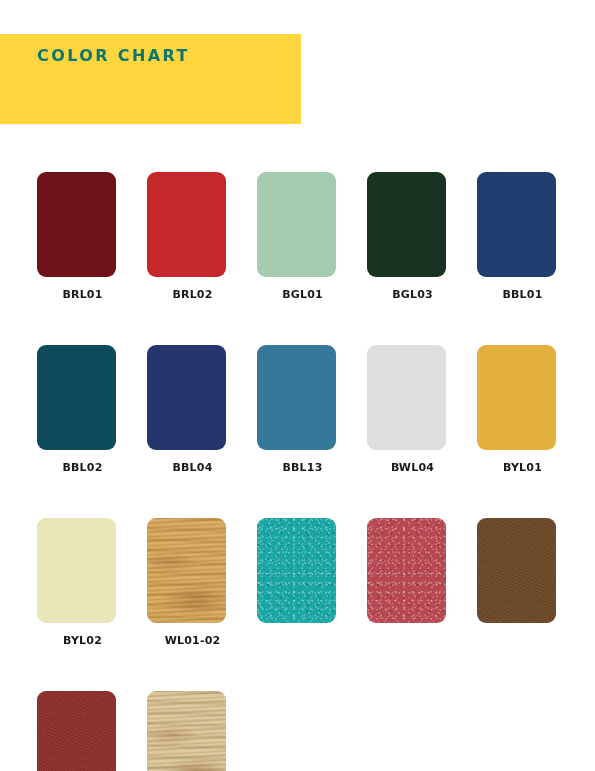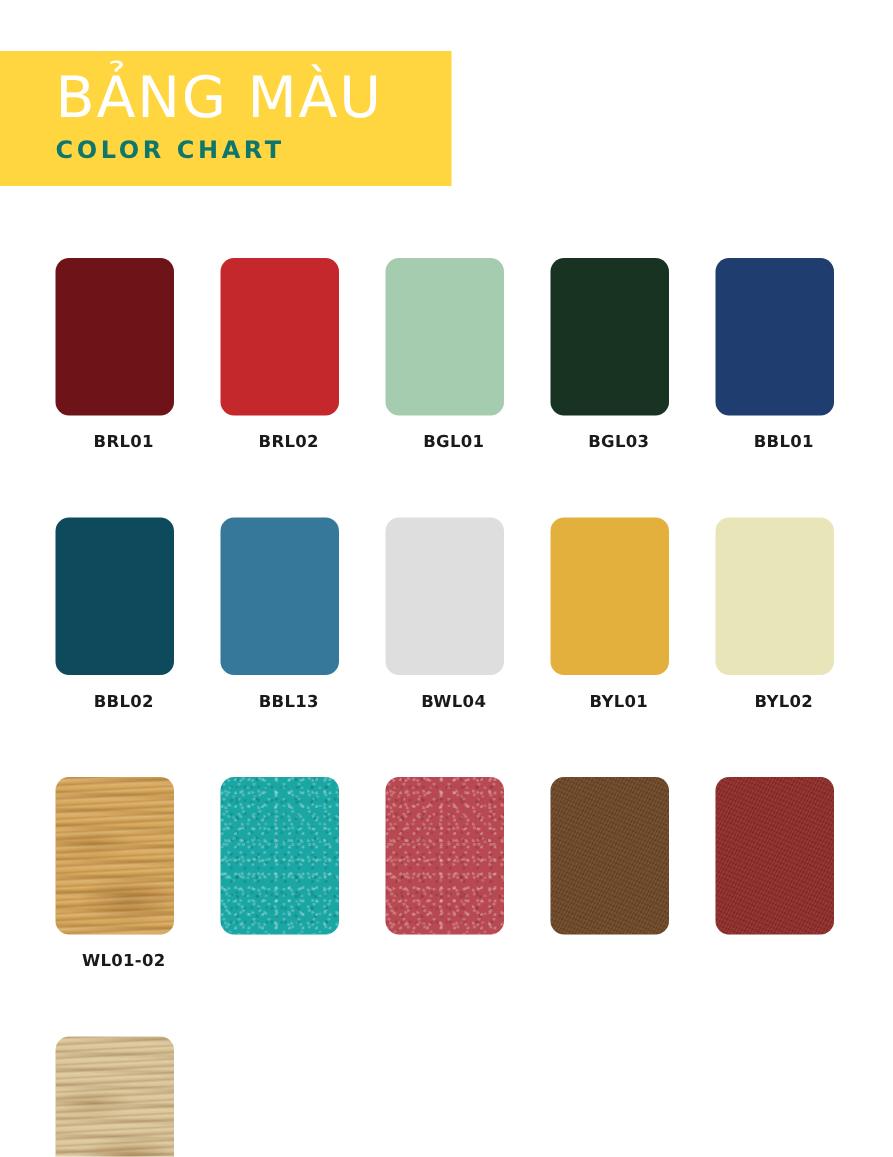--- a/index.html
+++ b/index.html
@@ -129,21 +129,20 @@
         rgba(255,245,215,.10) 5px,
         rgba(90,52,10,.00) 11px),
       radial-gradient(ellipse 60% 22% at 62% 78%, rgba(120,68,16,.34) 0%, rgba(120,68,16,0) 72%),
       radial-gradient(ellipse 46% 14% at 30% 42%, rgba(120,68,16,.22) 0%, rgba(120,68,16,0) 75%);
   }
 </style>
 </head>
 <body style="background: rgb(255, 255, 255);">
 
 <div class="banner">
-  <div class="banner-title">BẢNG MÀU</div>
   <div class="banner-subtitle">COLOR CHART</div>
 </div>
 
 <div class="grid" id="swatch-grid">
     <div class="cell">
       <div class="swatch " style="background: rgb(110, 20, 24);"></div>
       <div class="swatch-label">BRL01</div>
     </div>
     <div class="cell">
       <div class="swatch " style="background: rgb(196, 40, 44);"></div>
@@ -159,20 +158,24 @@
     </div>
     <div class="cell">
       <div class="swatch " style="background: rgb(31, 61, 110);"></div>
       <div class="swatch-label">BBL01</div>
     </div>
     <div class="cell">
       <div class="swatch " style="background: rgb(13, 74, 92);"></div>
       <div class="swatch-label">BBL02</div>
     </div>
     <div class="cell">
+      <div class="swatch " style="background: rgb(39, 53, 110);"></div>
+      <div class="swatch-label">BBL04</div>
+    </div>
+    <div class="cell">
       <div class="swatch " style="background: rgb(54, 120, 154);"></div>
       <div class="swatch-label">BBL13</div>
     </div>
     <div class="cell">
       <div class="swatch " style="background: rgb(222, 222, 222);"></div>
       <div class="swatch-label">BWL04</div>
     </div>
     <div class="cell">
       <div class="swatch " style="background: rgb(227, 176, 62);"></div>
       <div class="swatch-label">BYL01</div>

